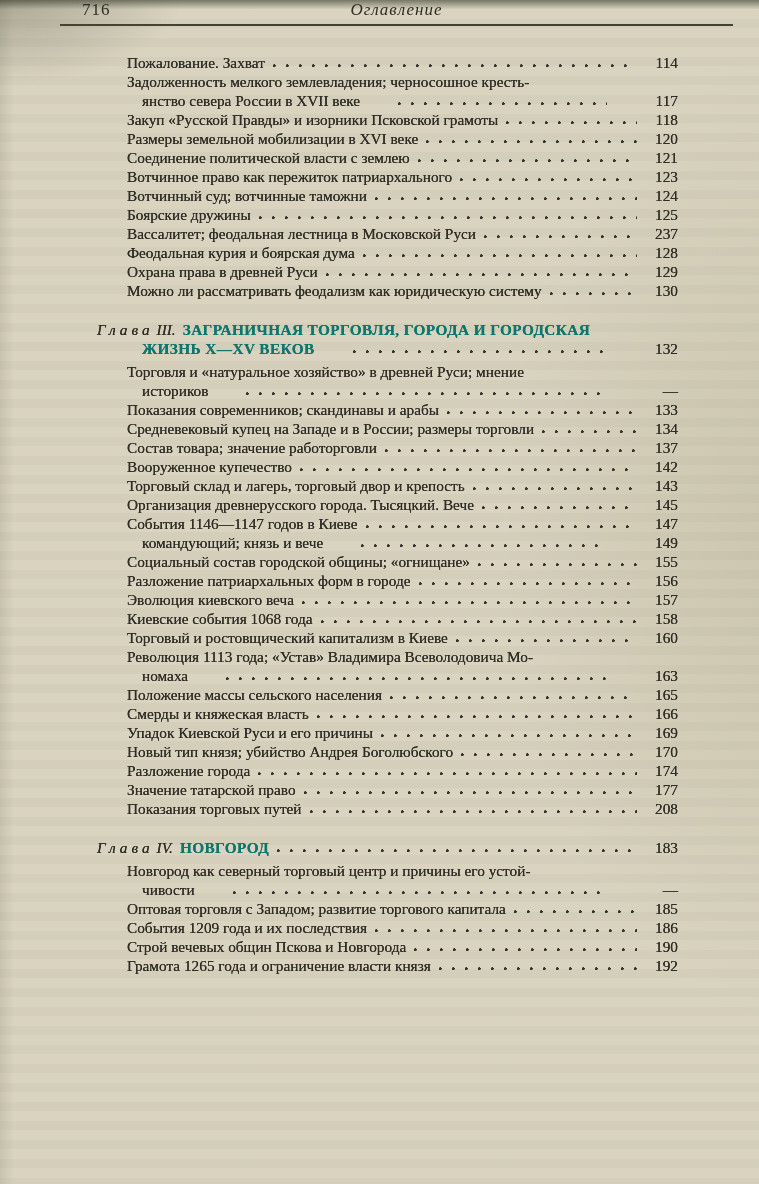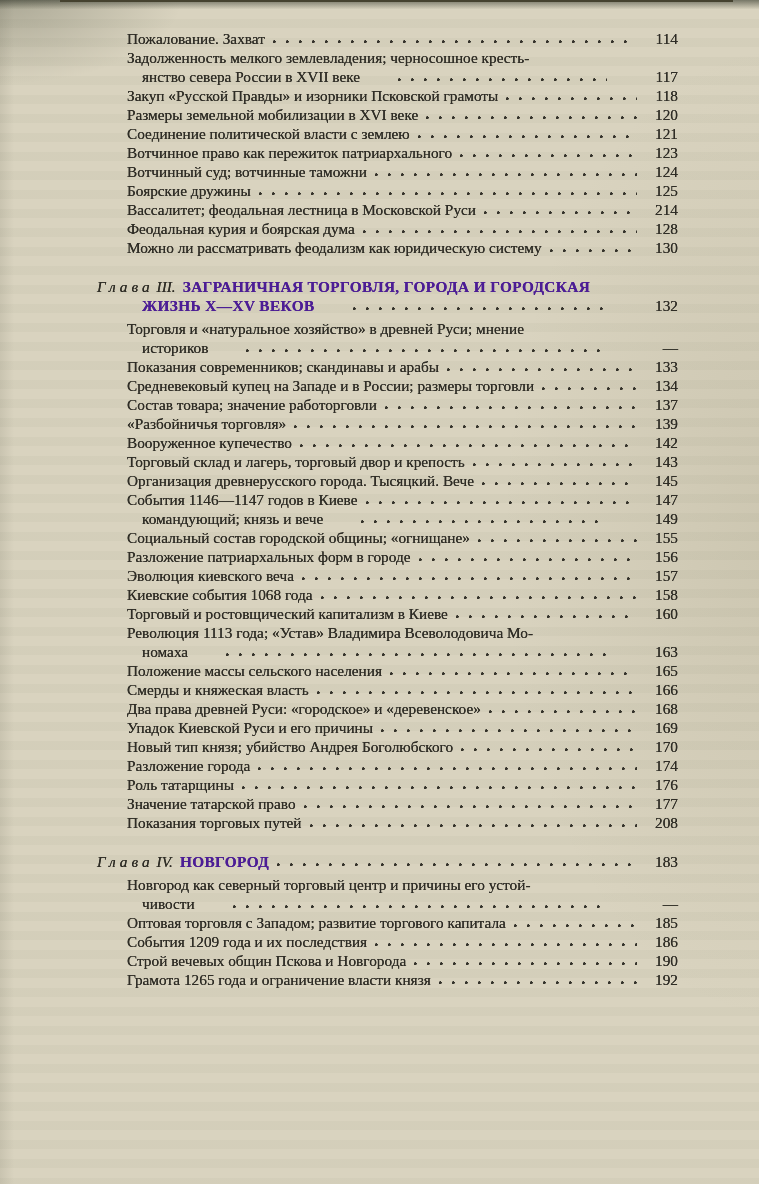--- a/index.html
+++ b/index.html
@@ -32,30 +32,31 @@
   .leader{
     flex:1 1 auto;min-width:6px;height:4px;margin:0 8px 0 7px;align-self:baseline;
     background-image:radial-gradient(circle at 2.2px 1.8px, var(--dot,#35332b) 1.35px, rgba(0,0,0,0) 1.6px);
     background-size:13px 4px;background-repeat:repeat-x;background-position:left bottom;
   }
   .pg{min-width:33px;text-align:right;white-space:nowrap;}
   .ch-heading{margin:20px 0 4px -30px;}
   .ch-heading .cont{padding-left:45px;}
   .ch-word{font-style:italic;letter-spacing:4px;}
   .ch-num{font-style:italic;margin:0 7px 0 3px;}
-  .ch-line .txt{font-weight:bold;letter-spacing:0.4px;color:#4c1d95;}
+  .ch-line .txt{font-weight:bold;letter-spacing:0.4px;color:#0f766e;}
   section{margin:12px;}
 </style>
 </head>
 <body>
 
 <div class="page" style="--paper: #d9d3bf; --ink: #2f2d26; --rule: #45422f; --dot: #35332b;">
   <div class="inner">
     <header>
       <span class="folio">716</span>
+      <div class="running-title">Оглавление</div>
     </header>
     <main id="toc">
         <section class="sec">
           <div class="entry">
             <div class="row">
               <span class="txt">Пожалование. Захват</span>
               <span class="leader"></span>
               <span class="pg">114</span>
             </div>
           </div>
@@ -108,28 +109,35 @@
             <div class="row">
               <span class="txt">Боярские дружины</span>
               <span class="leader"></span>
               <span class="pg">125</span>
             </div>
           </div>
           <div class="entry">
             <div class="row">
               <span class="txt">Вассалитет; феодальная лестница в Московской Руси</span>
               <span class="leader"></span>
-              <span class="pg">214</span>
+              <span class="pg">237</span>
             </div>
           </div>
           <div class="entry">
             <div class="row">
               <span class="txt">Феодальная курия и боярская дума</span>
               <span class="leader"></span>
               <span class="pg">128</span>
+            </div>
+          </div>
+          <div class="entry">
+            <div class="row">
+              <span class="txt">Охрана права в древней Руси</span>
+              <span class="leader"></span>
+              <span class="pg">129</span>
             </div>
           </div>
           <div class="entry">
             <div class="row">
               <span class="txt">Можно ли рассматривать феодализм как юридическую систему</span>
               <span class="leader"></span>
               <span class="pg">130</span>
             </div>
           </div>
         </section>
@@ -172,27 +180,20 @@
           </div>
           <div class="entry">
             <div class="row">
               <span class="txt">Состав товара; значение работорговли</span>
               <span class="leader"></span>
               <span class="pg">137</span>
             </div>
           </div>
           <div class="entry">
             <div class="row">
-              <span class="txt">«Разбойничья торговля»</span>
-              <span class="leader"></span>
-              <span class="pg">139</span>
-            </div>
-          </div>
-          <div class="entry">
-            <div class="row">
               <span class="txt">Вооруженное купечество</span>
               <span class="leader"></span>
               <span class="pg">142</span>
             </div>
           </div>
           <div class="entry">
             <div class="row">
               <span class="txt">Торговый склад и лагерь, торговый двор и крепость</span>
               <span class="leader"></span>
               <span class="pg">143</span>
@@ -273,51 +274,37 @@
           </div>
           <div class="entry">
             <div class="row">
               <span class="txt">Смерды и княжеская власть</span>
               <span class="leader"></span>
               <span class="pg">166</span>
             </div>
           </div>
           <div class="entry">
             <div class="row">
-              <span class="txt">Два права древней Руси: «городское» и «деревенское»</span>
-              <span class="leader"></span>
-              <span class="pg">168</span>
-            </div>
-          </div>
-          <div class="entry">
-            <div class="row">
               <span class="txt">Упадок Киевской Руси и его причины</span>
               <span class="leader"></span>
               <span class="pg">169</span>
             </div>
           </div>
           <div class="entry">
             <div class="row">
               <span class="txt">Новый тип князя; убийство Андрея Боголюбского</span>
               <span class="leader"></span>
               <span class="pg">170</span>
             </div>
           </div>
           <div class="entry">
             <div class="row">
               <span class="txt">Разложение  города</span>
               <span class="leader"></span>
               <span class="pg">174</span>
-            </div>
-          </div>
-          <div class="entry">
-            <div class="row">
-              <span class="txt">Роль татарщины</span>
-              <span class="leader"></span>
-              <span class="pg">176</span>
             </div>
           </div>
           <div class="entry">
             <div class="row">
               <span class="txt">Значение татарской право</span>
               <span class="leader"></span>
               <span class="pg">177</span>
             </div>
           </div>
           <div class="entry">

